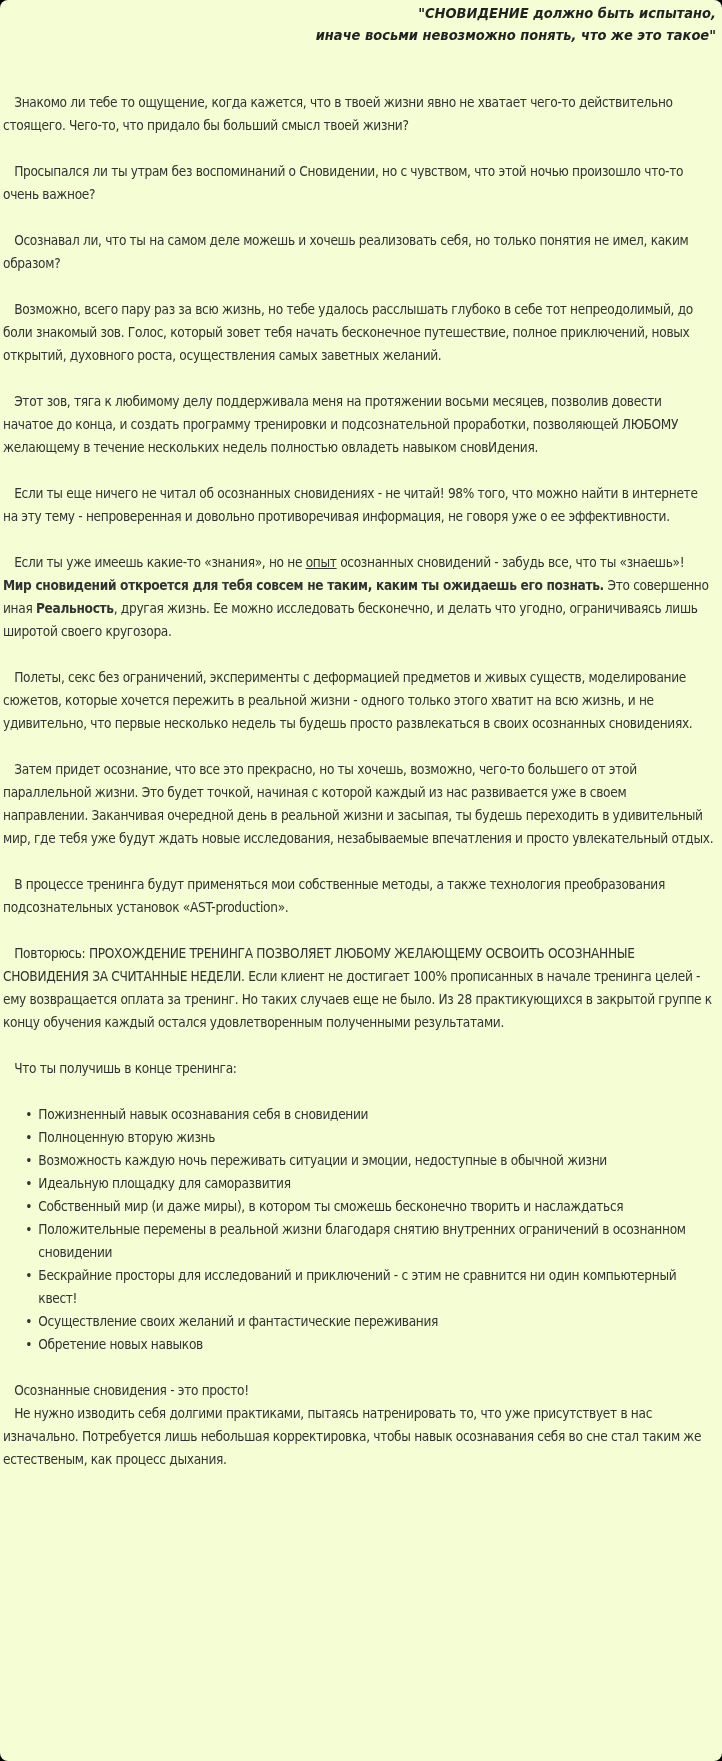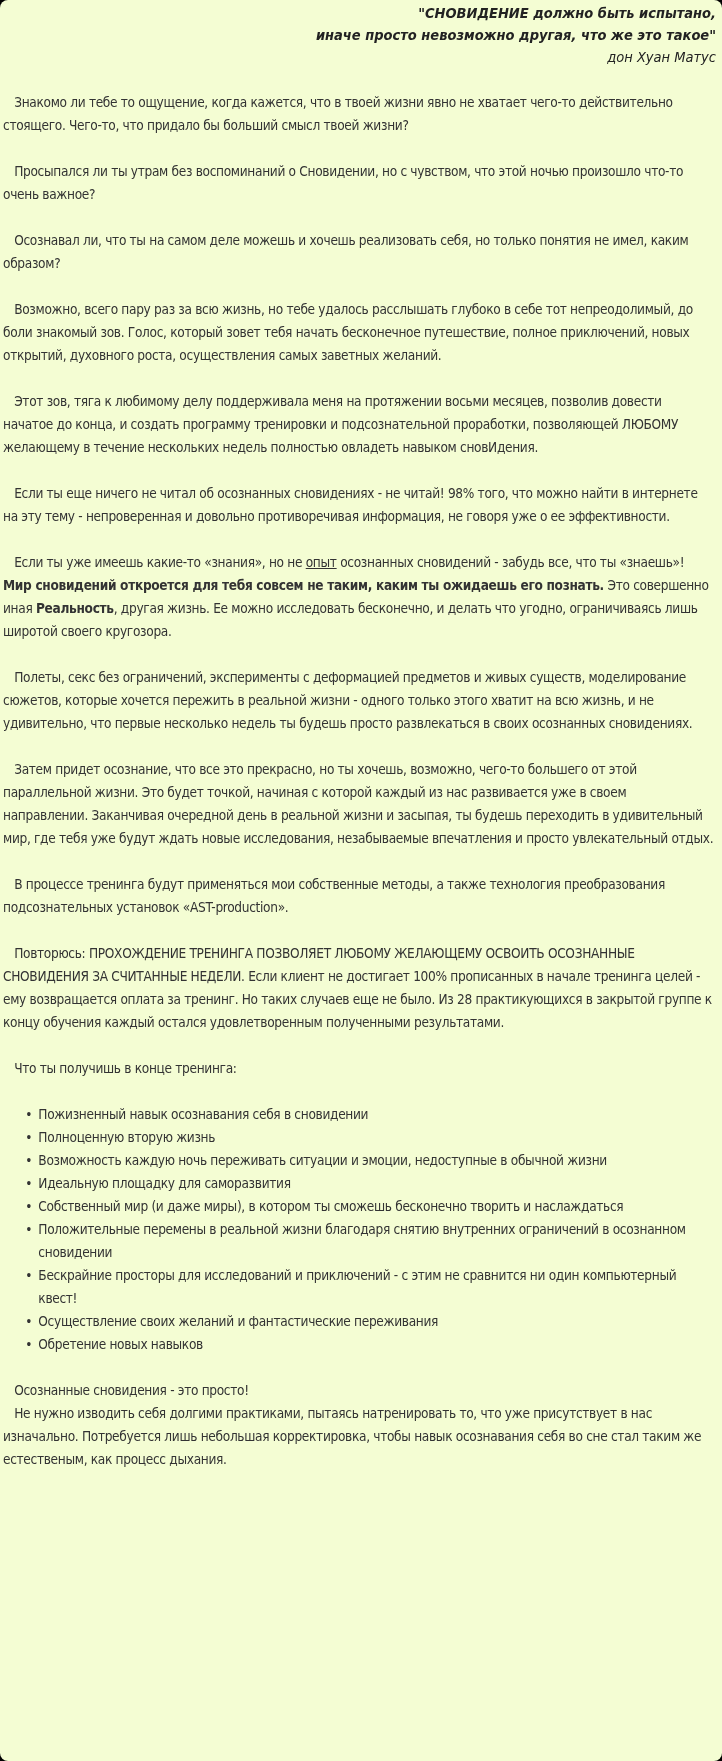--- a/index.html
+++ b/index.html
@@ -39,22 +39,21 @@
   .intro-list li .bullet { position: absolute; left: 24px; top: 0; }
   .lead { text-indent: 12px; margin: 0 0 12px 0; }
 </style>
 </head>
 <body>
 
 <div class="page">
 
   <div class="epigraph">
     <div class="q">"СНОВИДЕНИЕ должно быть испытано,</div>
-    <div class="q">иначе просто невозможно другая, что же это такое"</div>
-    <div class="author">дон Хуан Матус</div>
+    <div class="q">иначе восьми невозможно понять, что же это такое"</div>
   </div>
 
   <div class="content">
     <p>Знакомо ли тебе то ощущение, когда кажется, что в твоей жизни явно не хватает чего-то действительно стоящего. Чего-то, что придало бы больший смысл твоей жизни?</p>
     <p>Просыпался ли ты утрам без воспоминаний о Сновидении, но с чувством, что этой ночью произошло что-то очень важное?</p>
     <p>Осознавал ли, что ты на самом деле можешь и хочешь реализовать себя, но только понятия не имел, каким образом?</p>
     <p>Возможно, всего пару раз за всю жизнь, но тебе удалось расслышать глубоко в себе тот непреодолимый, до боли знакомый зов. Голос, который зовет тебя начать бесконечное путешествие, полное приключений, новых открытий, духовного роста, осуществления самых заветных желаний.</p>
     <p>Этот зов, тяга к любимому делу поддерживала меня на протяжении восьми месяцев, позволив довести начатое до конца, и создать программу тренировки и подсознательной проработки, позволяющей ЛЮБОМУ желающему в течение нескольких недель полностью овладеть навыком сновИдения.</p>
     <p>Если ты еще ничего не читал об осознанных сновидениях - не читай! 98% того, что можно найти в интернете на эту тему - непроверенная и довольно противоречивая информация, не говоря уже о ее эффективности.</p>
     <p><span>Если ты уже имеешь какие-то «знания», но не </span><span class="u">опыт</span><span> осознанных сновидений - забудь все, что ты «знаешь»! </span><span class="b">Мир сновидений откроется для тебя совсем не таким, каким ты ожидаешь его познать.</span><span> Это совершенно иная </span><span class="b">Реальность</span><span>, другая  жизнь. Ее можно исследовать бесконечно, и делать что угодно, ограничиваясь лишь широтой своего кругозора.</span></p>

